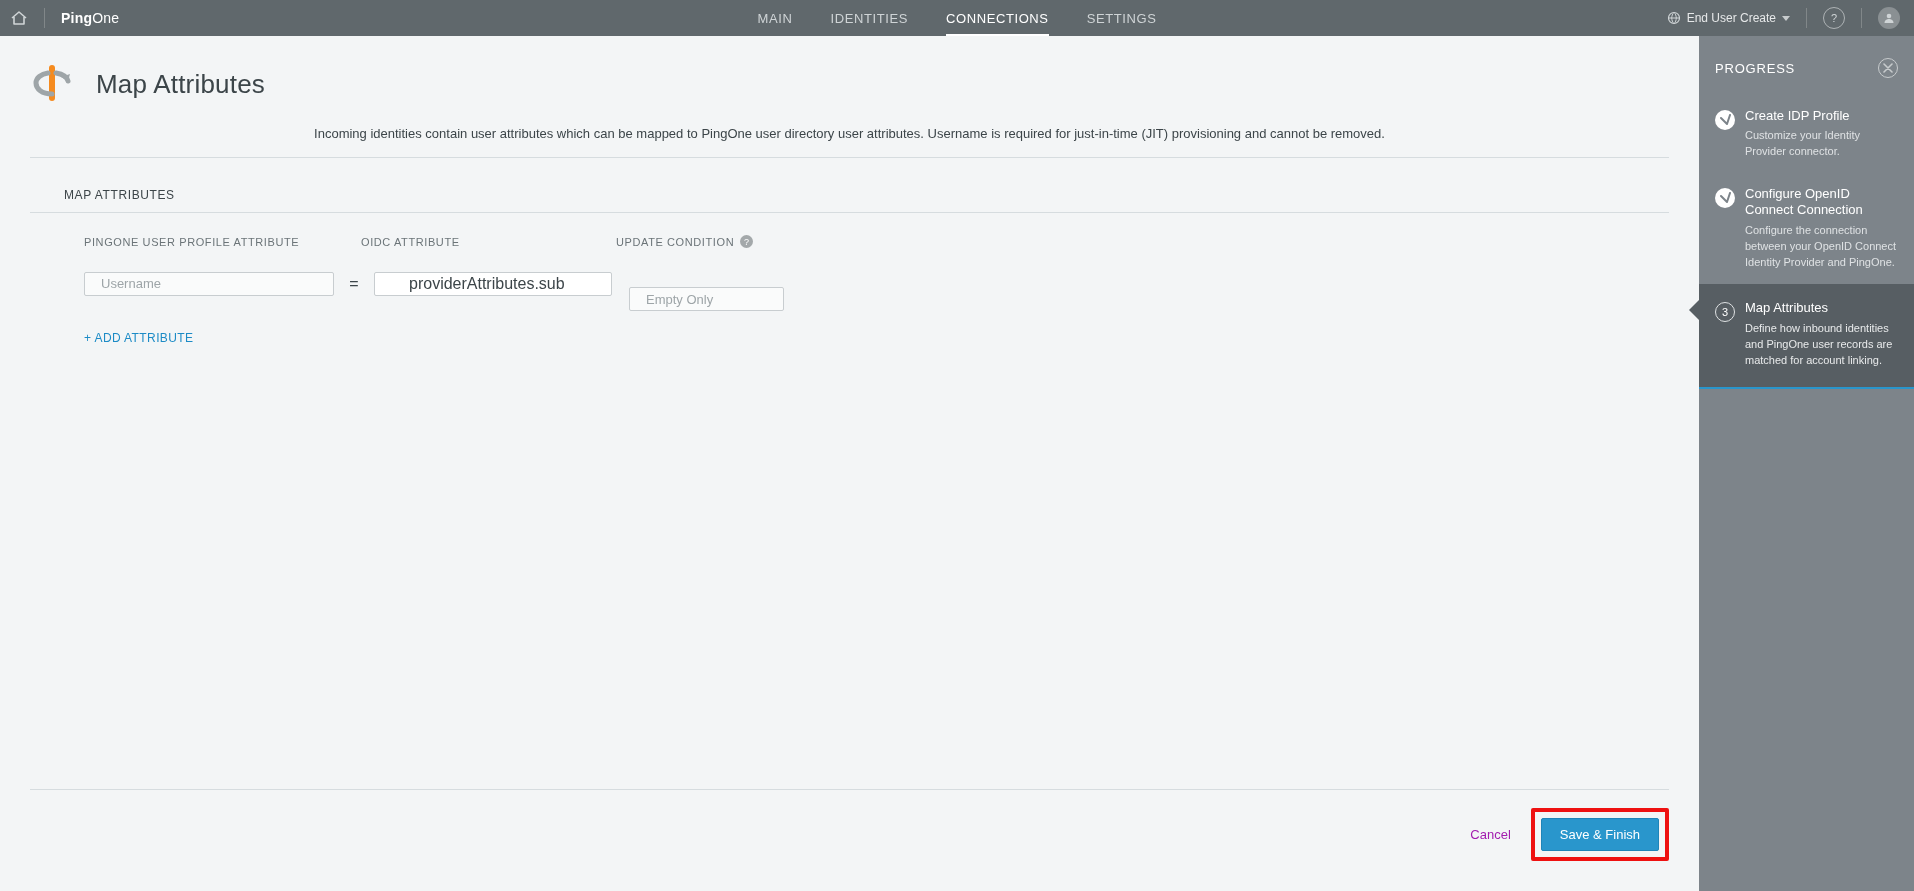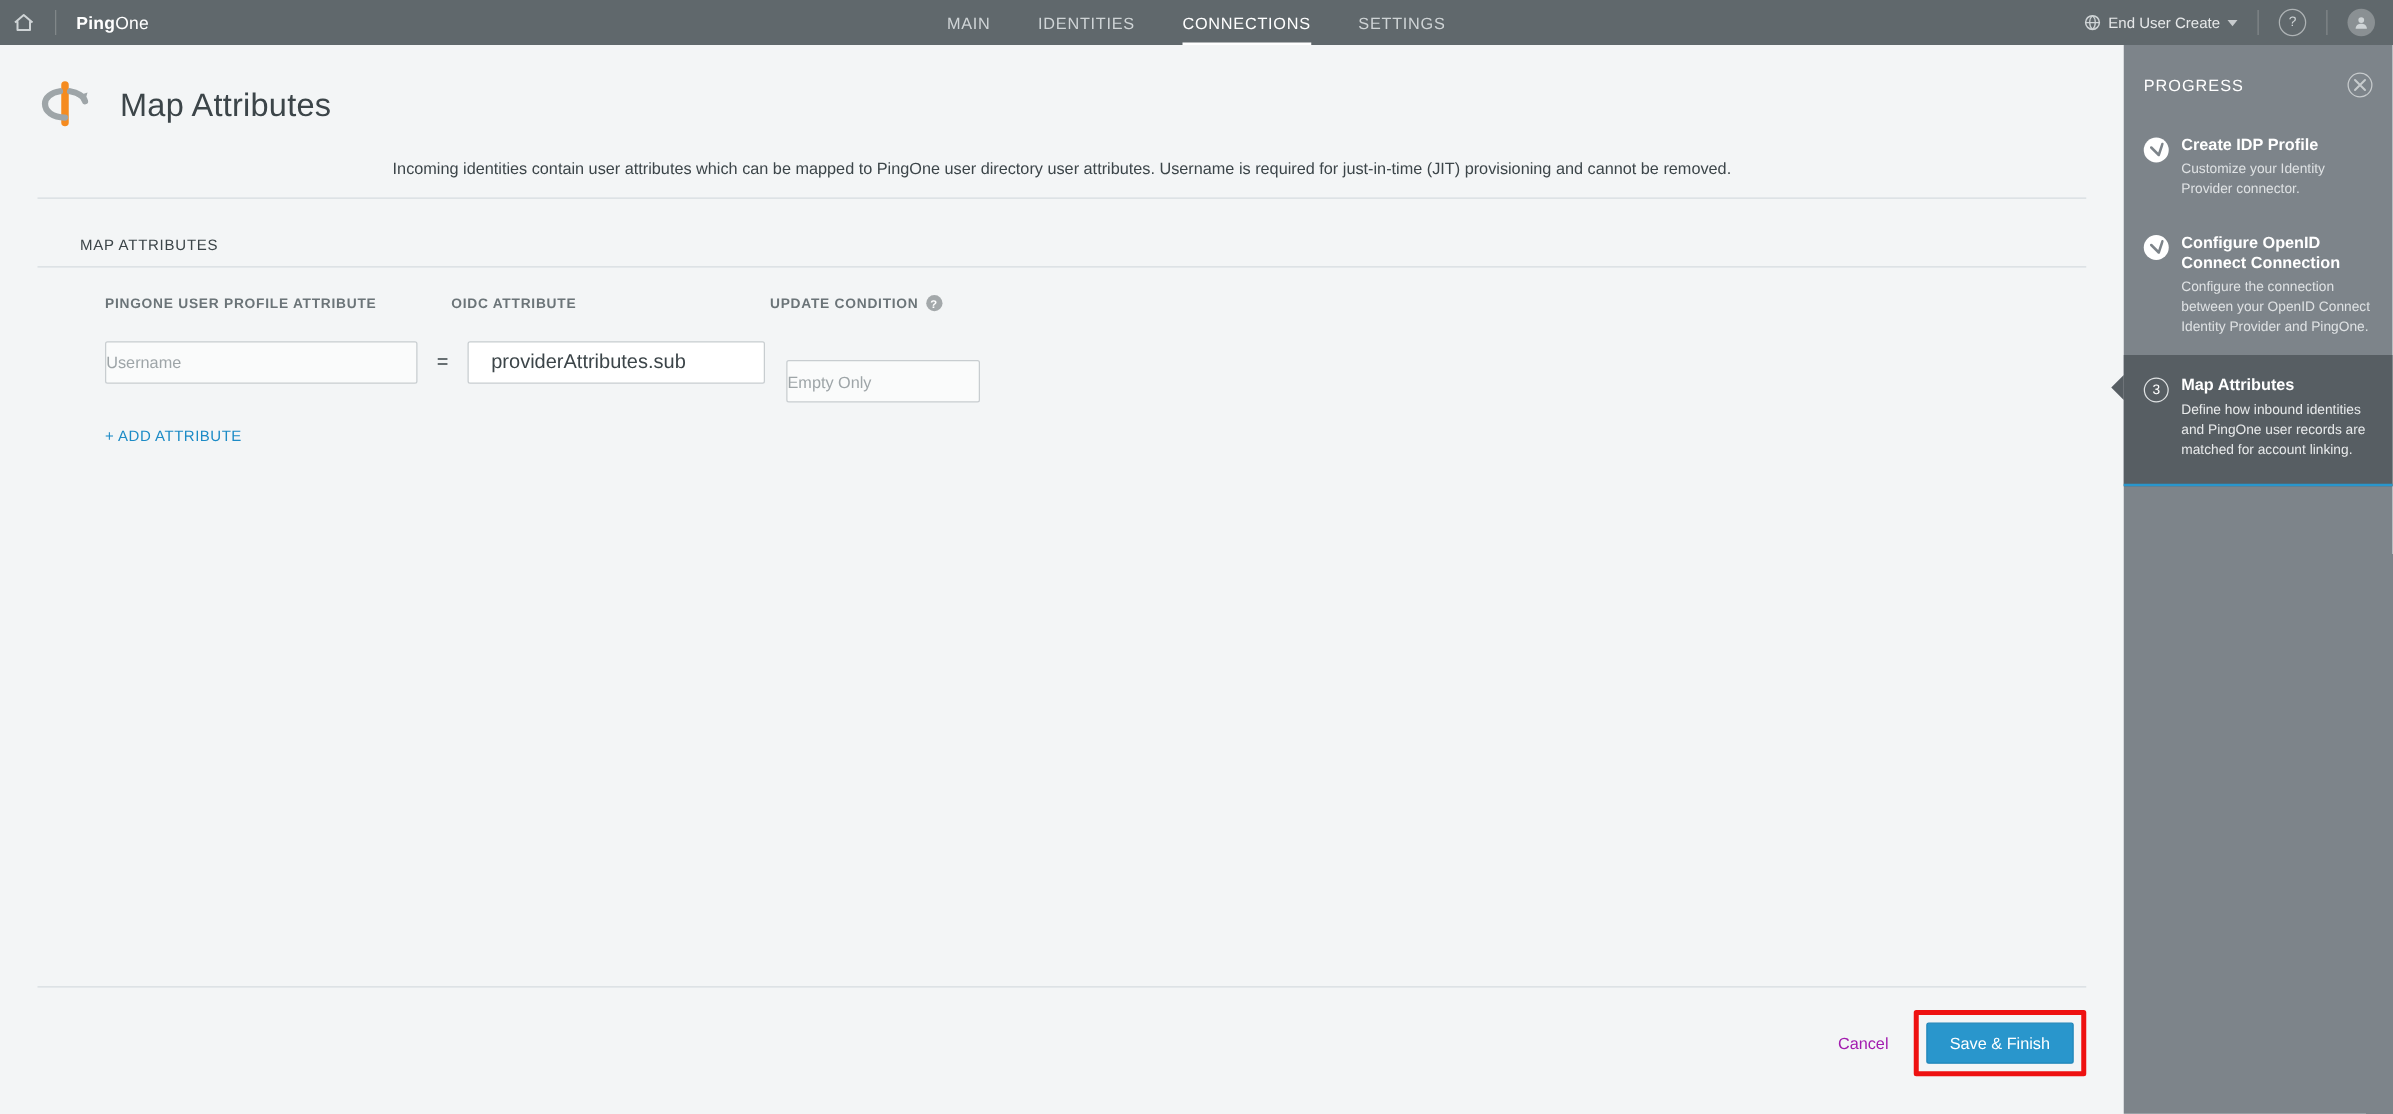--- a/index.html
+++ b/index.html
@@ -38,27 +38,27 @@
 
   .page-desc { font-size: 13px; color: #3c4549; padding-bottom: 16px; text-align: center; }
   .hr { height: 1px; background: #d6dcdf; }
 
   .section-title {
     font-size: 12px; letter-spacing: 0.6px; color: #3c4549;
     padding: 30px 0 10px 34px; border-bottom: 1px solid #d6dcdf;
   }
 
   .row-labels { display:flex; gap: 0; margin-top: 22px; margin-left: 54px; }
-  .col-label { font-size: 11px; letter-spacing: 0.6px; color: #6b7478; display:flex; align-items:center; gap:6px;font-weight:bold; }
+  .col-label { font-size: 11px; letter-spacing: 0.6px; color: #6b7478; display:flex; align-items:center; gap:6px; }
   .helpdot { width:13px; height:13px; border-radius:50%; background:#a3a8aa; color:#fff; font-size:9px; display:flex; align-items:center; justify-content:center; }
 
   .row-fields { display:flex; align-items:center; margin-left: 54px; margin-top: 8px; }
   .field {
-    height: 34px; background:#fff; border:1px solid #c8cdd0; border-radius:2px;
-    font-size:13px; color:#3c4549; padding: 0 0; display:flex; align-items:center;
+    height: 24px; background:#fff; border:1px solid #c8cdd0; border-radius:2px;
+    font-size:13px; color:#3c4549; padding: 0 16px; display:flex; align-items:center;
   }
   .field.readonly { color:#9ea5a8; background:#fafbfb; }
   .eq { width: 40px; text-align:center; font-size:16px; color:#3c4549; }
   .field input { border:none; outline:none; font-size:16px; width:100%; color:#3c4549; background:transparent;margin-left:18px; }
   .placeholder { color:#9ea5a8; }
 
   .add-attr { margin-left:54px; margin-top:20px; color:#1c8bc6; font-size:12px; letter-spacing:0.4px; cursor:pointer; display:inline-block; }
 
   .footer { margin-top:auto; display:flex; justify-content:flex-end; align-items:center; padding-top:18px; border-top:1px solid #d6dcdf; gap: 14px; }
   .btn-cancel { color:#a21caf; font-size:13px; cursor:pointer; padding:8px 6px; }
@@ -78,21 +78,21 @@
     padding: 22px 16px 18px;
     text-align: right;
   }
   .sidebar-title { font-size:13px; letter-spacing:0.8px; font-weight:500; }
   .closebtn { width:20px; height:20px; border-radius:50%; border:1.5px solid #c7cbcd; display:flex; align-items:center; justify-content:center; cursor:pointer; }
 
   .step { display:flex; gap:10px; padding: 12px 16px 14px; }
   .step .bullet { width:20px; height:20px; border-radius:50%; background:#fff; flex:0 0 20px; display:flex; align-items:center; justify-content:center; margin-top:2px; }
   .step .bullet svg { display:block; }
   .step .bullet.num { background:transparent; border:1.5px solid #dfe2e3; color:#fff; font-size:11px; }
-  .step-title { font-size:13px; font-weight:700; line-height:1.25; }
+  .step-title { font-size:13px; font-weight:400; line-height:1.25; }
   .step-desc { font-size:11px; line-height:1.45; color:#dfe2e4; margin-top:4px; }
 
   .step.active { background:#575e63; position:relative; border-bottom:2px solid #2996cc; padding-top:16px; padding-bottom:18px; }
   .step.active::before {
     content:""; position:absolute; left:-10px; top:16px;
     width:0; height:0; border-top:10px solid transparent; border-bottom:10px solid transparent;
     border-right:10px solid #575e63;
   }
   .step.active .step-desc { color:#e8eaeb; }
 

